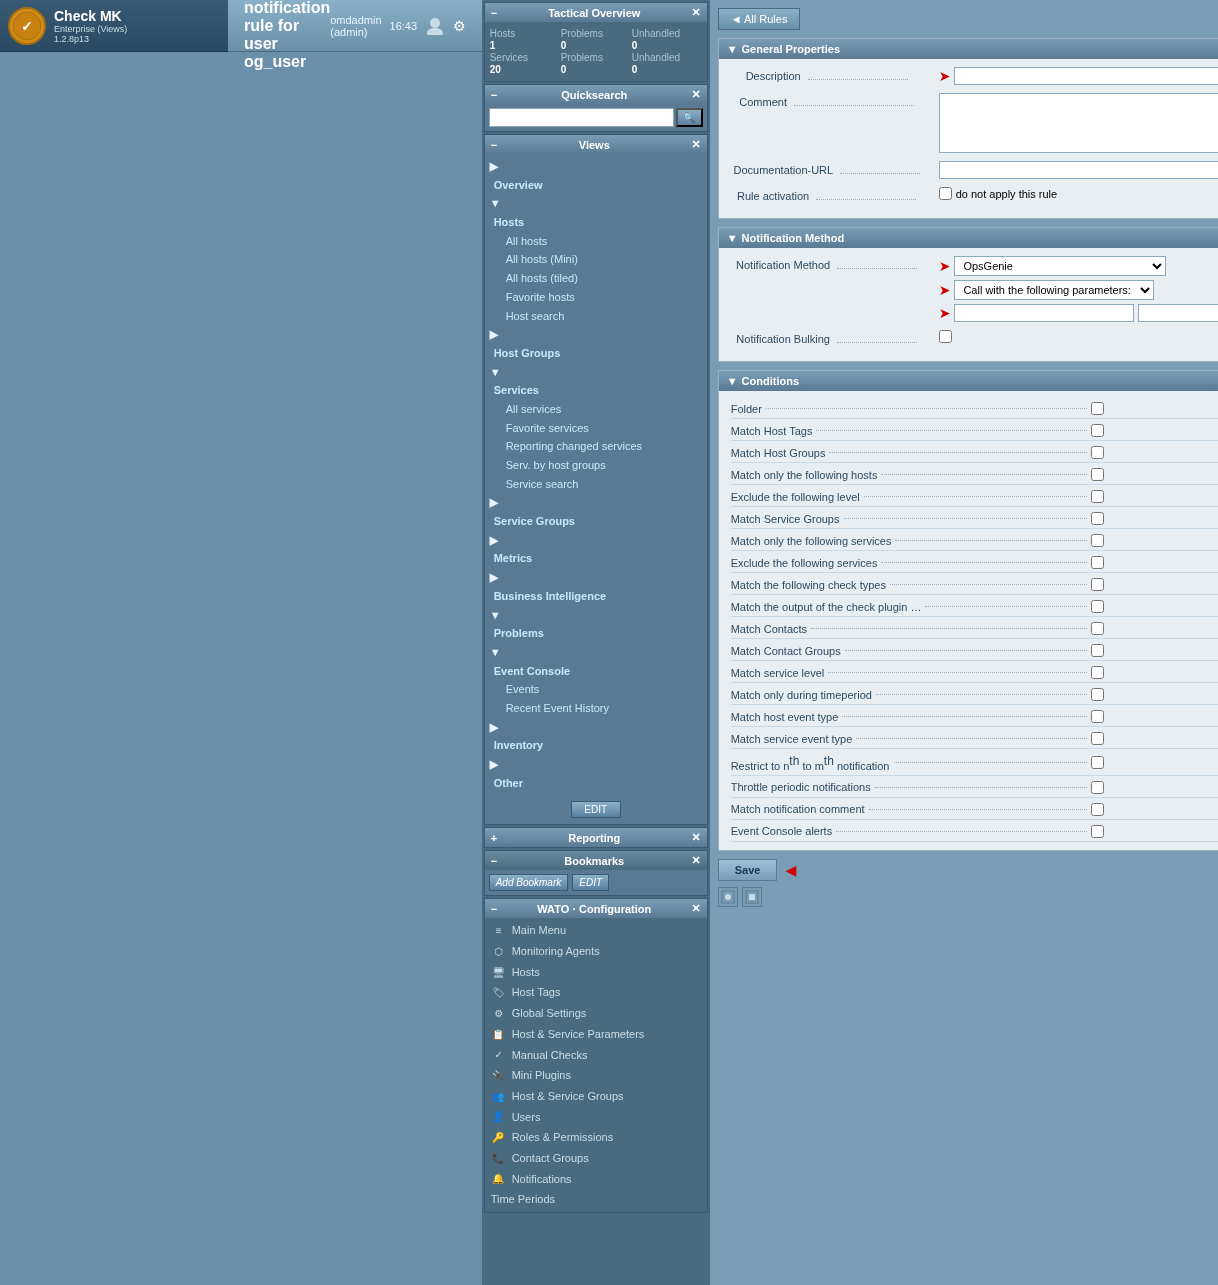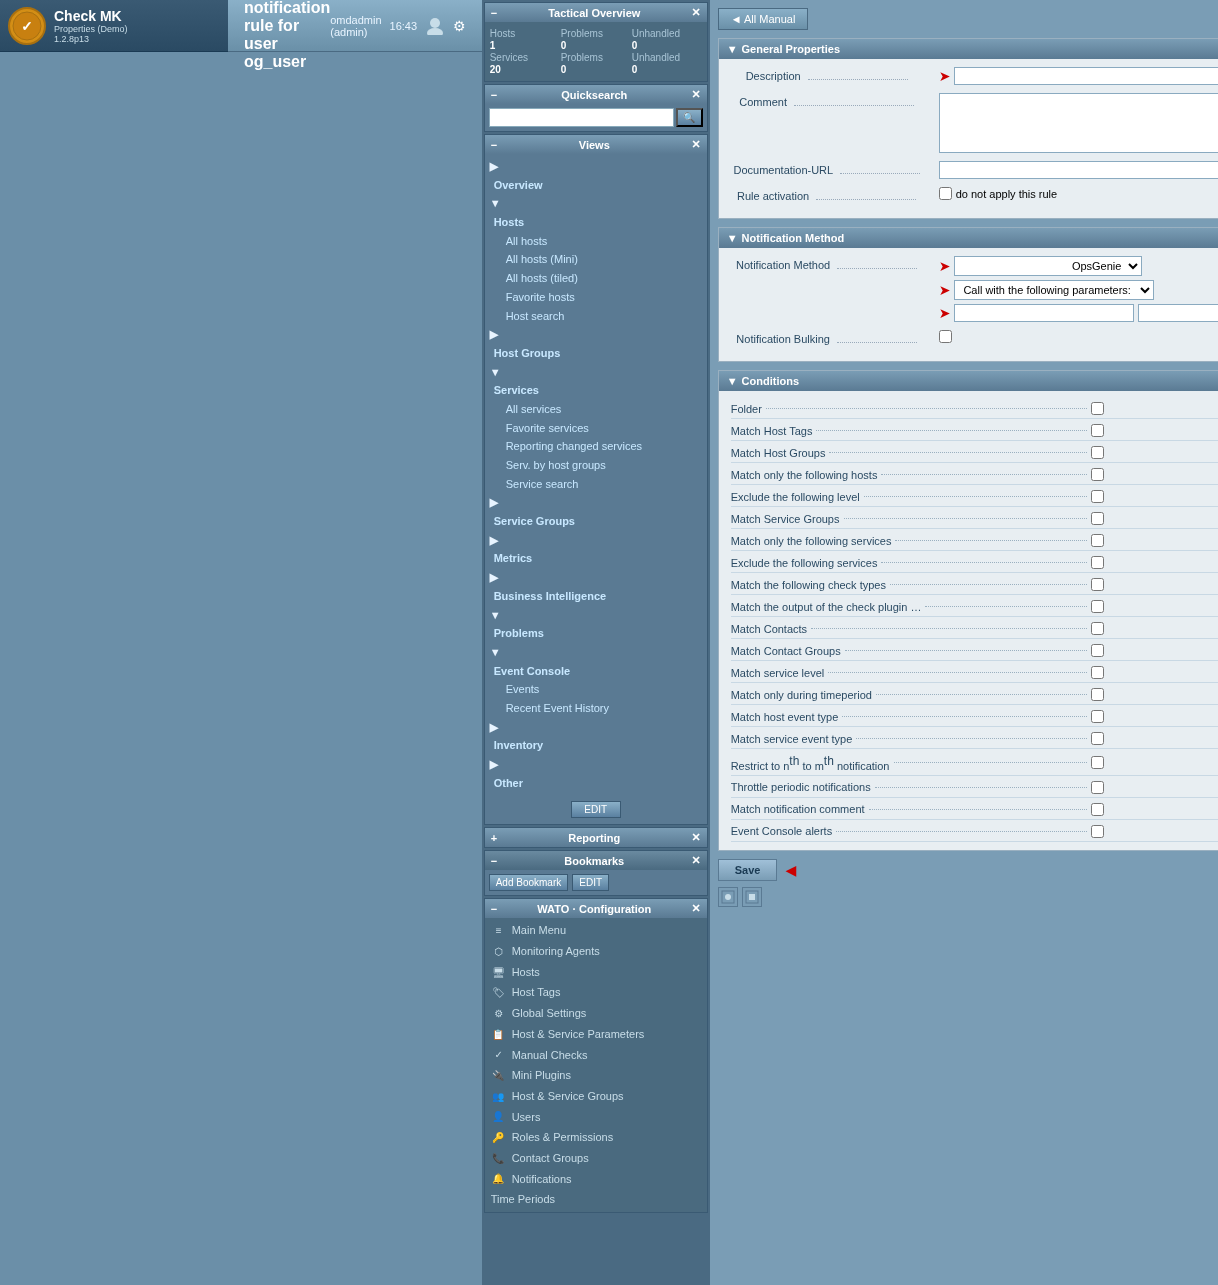--- a/index.html
+++ b/index.html
@@ -336,39 +336,40 @@
       display: flex; gap: 4px;
     }
 
     .add-bookmark-btn, .edit-btn2 {
       background: linear-gradient(to bottom, #8ab0c8, #5a80a0);
       border: 1px solid #3a5a73;
       color: #fff;
       padding: 2px 6px;
       font-size: 10px;
       cursor: pointer;
+      font-style: italic;
     }
 
     sup { font-size: 12px; }
   </style>
 </head>
 <body>
 
 <div class="top-row">
 
   <div class="logo-area">
     <div class="logo-circle">
       <svg width="30" height="30" viewBox="0 0 30 30">
         <circle cx="15" cy="15" r="14" fill="#c88010" stroke="#a87010" stroke-width="1"></circle>
         <text x="15" y="20" text-anchor="middle" fill="#fff" font-size="14" font-weight="bold">✓</text>
       </svg>
     </div>
     <div class="logo-text">
       <div class="product">Check MK</div>
-      <div class="edition">Properties (Demo)</div>
+      <div class="edition">Enterprise (Views)</div>
       <div class="edition">1.2.8p13</div>
     </div>
   </div>
 
   <div class="top-header" style="flex:1;">
     <div class="top-header-title">Create new notification rule for user og_user</div>
     <div class="top-header-right">
       <span><span>omdadmin</span> (<span>admin</span>)</span>
       <span>16:43</span>
       <span style="cursor:pointer;">
@@ -557,21 +558,21 @@
 
       </div>
     </div>
 
   </div>
 
   <div id="main">
     <div class="content-area">
 
       <div class="all-rules-bar">
-        <button class="all-rules-btn">◄ All Manual</button>
+        <button class="all-rules-btn">◄ All Rules</button>
       </div>
 
       <div class="form-section">
         <div class="form-section-header">
           <span style="cursor:pointer;">▼</span>
           <span>General Properties</span>
         </div>
         <div class="form-section-body">
 
           <div class="form-row">
@@ -628,21 +629,21 @@
         <div class="form-section-body">
 
           <div class="form-row">
             <div class="form-label">
               <span>Notification Method</span>
               <span style="border-bottom:1px dotted #9ab; display:inline-block; width:80px; margin-left:4px;"></span>
             </div>
             <div style="flex:1;">
               <div style="display:flex; align-items:center; gap:4px; margin-bottom:4px;">
                 <span style="color:#cc0000; font-size:14px;">➤</span>
-                <select class="select-input" style="width:188px;text-align:right;">
+                <select class="select-input" style="width:212px;">
                   <option>OpsGenie</option>
                 </select>
               </div>
               <div style="display:flex; align-items:center; gap:4px; margin-bottom:4px;">
                 <span style="color:#cc0000; font-size:14px;">➤</span>
                 <select class="select-input" style="width:200px;">
                   <option>Call with the following parameters:</option>
                 </select>
               </div>
               <div style="display:flex; align-items:center; gap:4px;">

